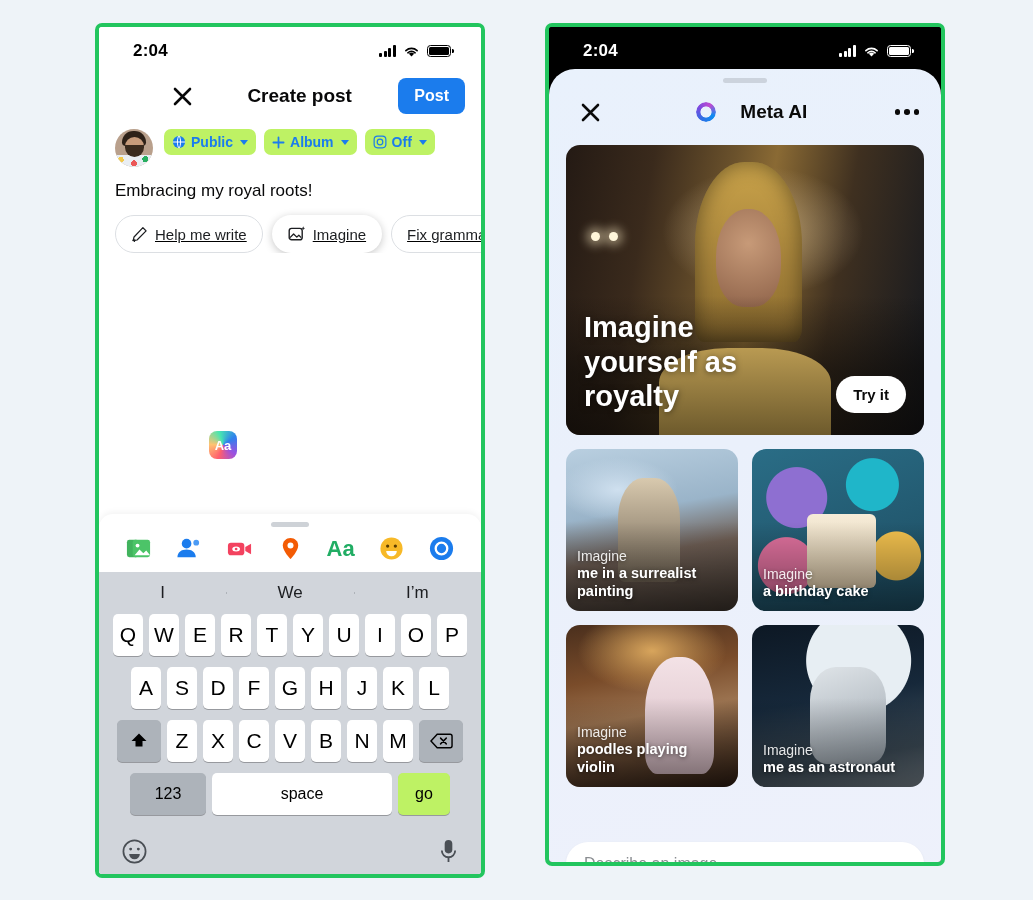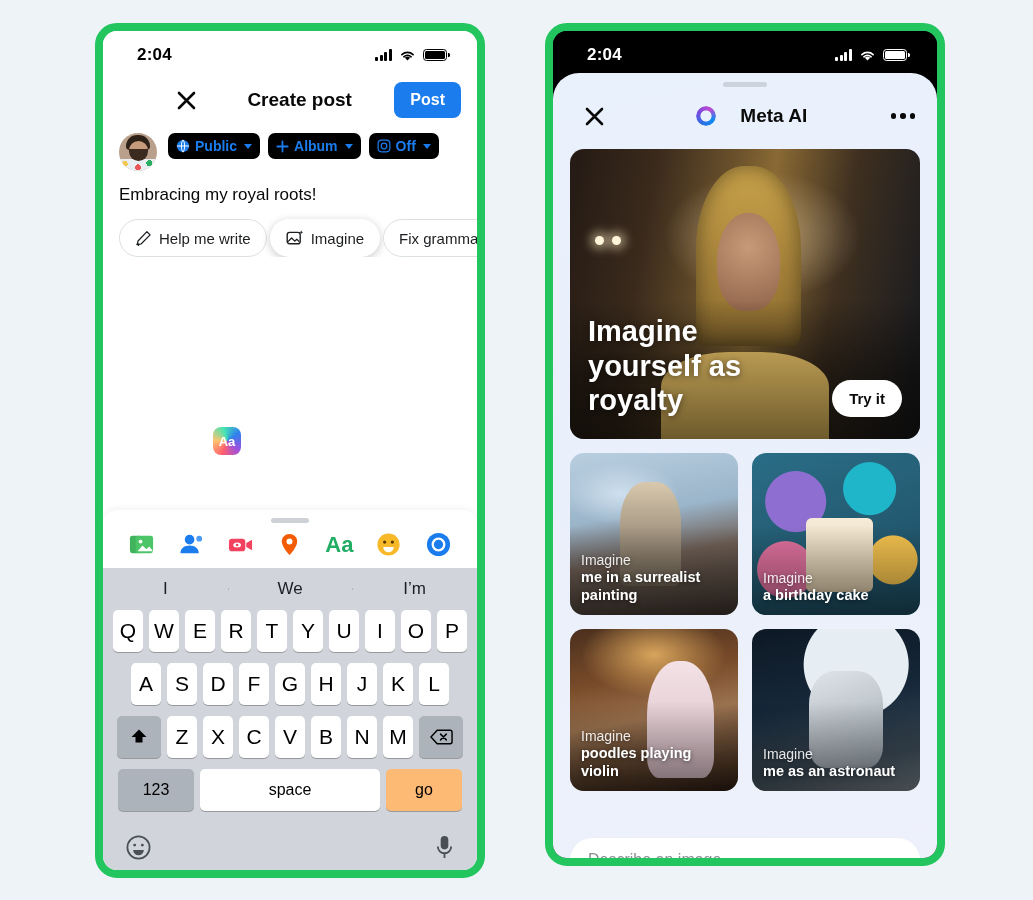--- a/index.html
+++ b/index.html
@@ -7,22 +7,22 @@
     width: 1033px; height: 900px;
     background: #eef3f8;
     font-family: "Liberation Sans", sans-serif;
     overflow: hidden;
   }
   .stage { position: relative; width: 1033px; height: 900px; }
 
   
   .phone {
     position: absolute;
-    border: 8px solid #22c55e;
-    border-radius: 22px;
+    border: 4px solid #22c55e;
+    border-radius: 7px;
     overflow: hidden;
     background: #fff;
   }
   .phone-left  { left: 95px;  top: 23px; width: 390px; height: 855px; }
   .phone-right { left: 545px; top: 23px; width: 400px; height: 843px; background:#000; }
 
   
   .statusbar {
     height: 42px; display: flex; align-items: center;
     justify-content: space-between; padding: 6px 30px 0 34px;
@@ -59,28 +59,28 @@
   .avatar .beard{ position:absolute; left:10px; top:16px; width:19px; height:12px; background:#3a2b1e; border-radius:0 0 10px 10px; }
   .avatar .shirt{ position:absolute; left:0; bottom:0; width:38px; height:12px;
      background:
        radial-gradient(circle at 15% 40%, #f2c94c 0 3px, transparent 3px),
        radial-gradient(circle at 50% 70%, #eb5757 0 3px, transparent 3px),
        radial-gradient(circle at 80% 35%, #27ae60 0 3px, transparent 3px),
        #e9eef3; }
   .author-name { font-size:16px; font-weight:bold; color:#080809; margin-bottom:5px; }
   .chips-row { display:flex; gap:8px; }
   .chip {
-    display:flex; align-items:center; gap:5px; background:#000000; color:#1b7ced;
+    display:flex; align-items:center; gap:5px; background:#bef264; color:#1b7ced;
     border-radius:7px; padding:5px 8px; font-size:14px; font-weight:bold; cursor:pointer;
   }
   .caret { width:0;height:0;border-left:4.5px solid transparent;border-right:4.5px solid transparent;
            border-top:5px solid #1b7ced; margin-left:2px; }
   .post-text { padding:14px 16px 0; font-size:17px; color:#080809; }
 
-  .ai-chips { display:flex; gap:3px; padding:14px 0 0 16px; overflow:hidden; white-space:nowrap; }
+  .ai-chips { display:flex; gap:9px; padding:14px 0 0 16px; overflow:hidden; white-space:nowrap;text-decoration:underline; }
   .aichip {
     display:inline-flex; align-items:center; gap:7px; flex:none;
     border:1px solid #dcdfe3; background:#fff; border-radius:20px;
     padding:9px 15px; font-size:15px; color:#1c1e21; cursor:pointer;
   }
   .aichip.active { border-color:transparent; box-shadow:0 2px 9px rgba(0,0,0,.22); font-weight:normal; }
 
   .aa-fab {
     position:absolute; left:110px; bottom:415px; width:28px; height:28px; border-radius:8px;
     background:conic-gradient(from 200deg,#ff5f6d,#ffc371,#47e6b1,#2f80ed,#9b51e0,#ff5f6d);
@@ -109,21 +109,21 @@
     background:#fff; border-radius:5px; width:30px; height:42px;
     display:flex; align-items:center; justify-content:center;
     font-size:21px; color:#000; box-shadow:0 1px 0 rgba(0,0,0,.28); cursor:pointer;
   }
   .key.wide { background:#adb3ba; width:44px; }
   .krow.r2 { padding:0 16px; }
   .krow.r3 { padding:0 0; }
   .krow.r4 { gap:6px; }
   .key.num { width:76px; background:#adb3ba; font-size:16px; }
   .key.space { width:180px; font-size:16px; }
-  .key.go { width:76px; background:#fdba74; font-size:16px; }
+  .key.go { width:52px; background:#bef264; font-size:16px; }
   .kb-bottom { display:flex; justify-content:space-between; padding:6px 22px 0; align-items:center; height:44px; }
 
   
   .ai-screen {
     background:linear-gradient(165deg,#e9f1fc 0%,#eaf0fb 45%,#eef1fb 100%);
     border-radius:26px 26px 0 0; height:100%; position:relative; overflow:hidden;
   }
   .ai-grab { width:44px; height:5px; border-radius:3px; background:#ccd3dd; margin:9px auto 0; }
   .ai-header { display:flex; align-items:center; padding:10px 22px 14px; }
   .ai-title { flex:1; display:flex; align-items:center; justify-content:center; gap:24px;

